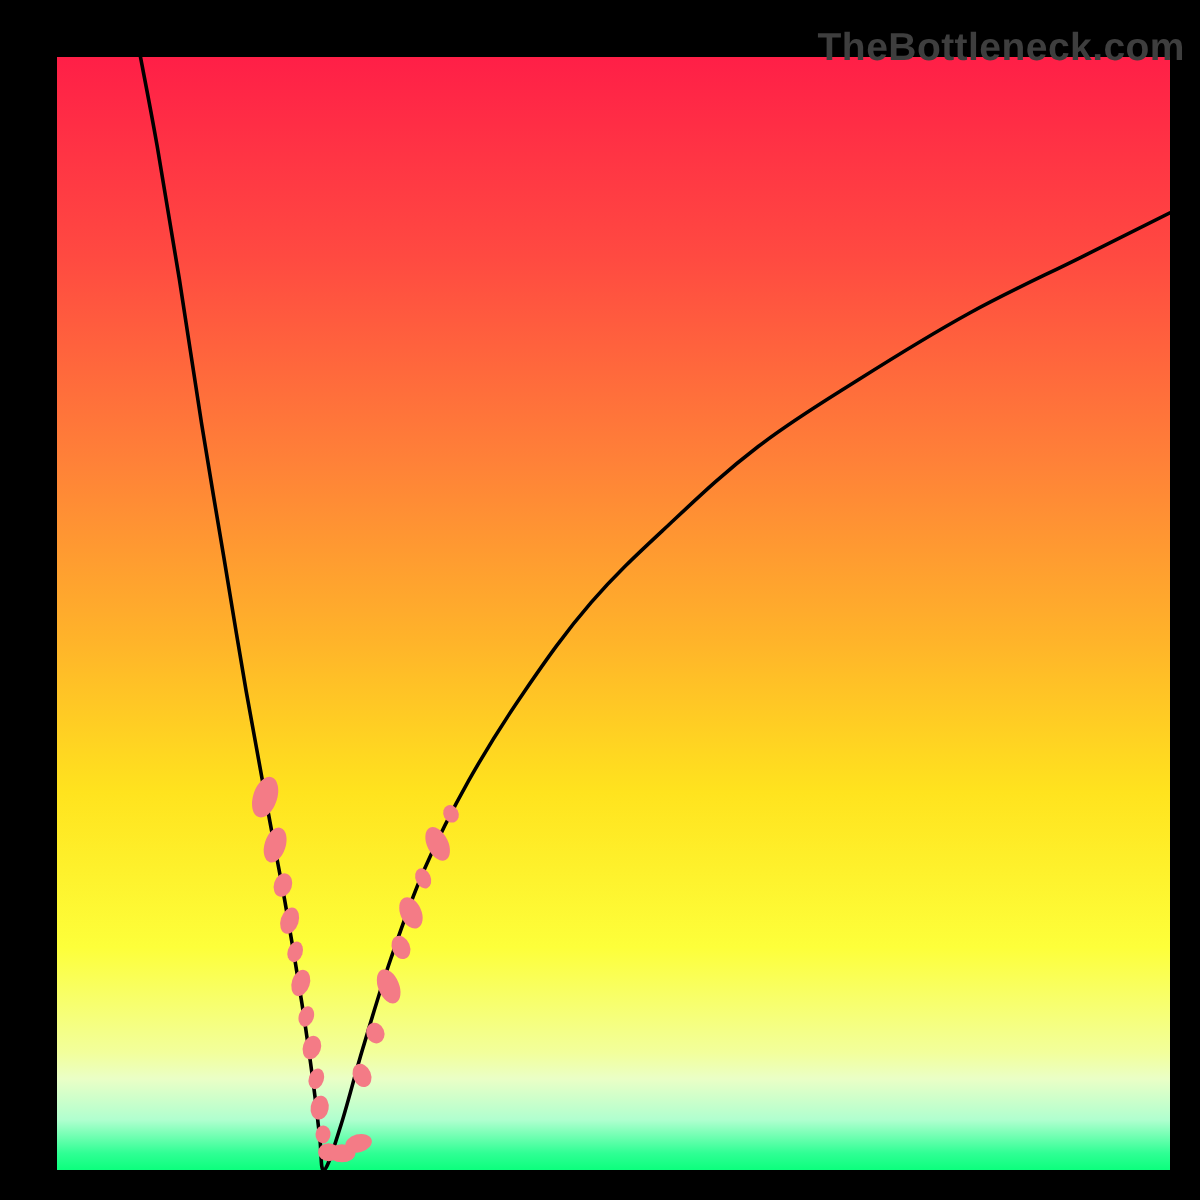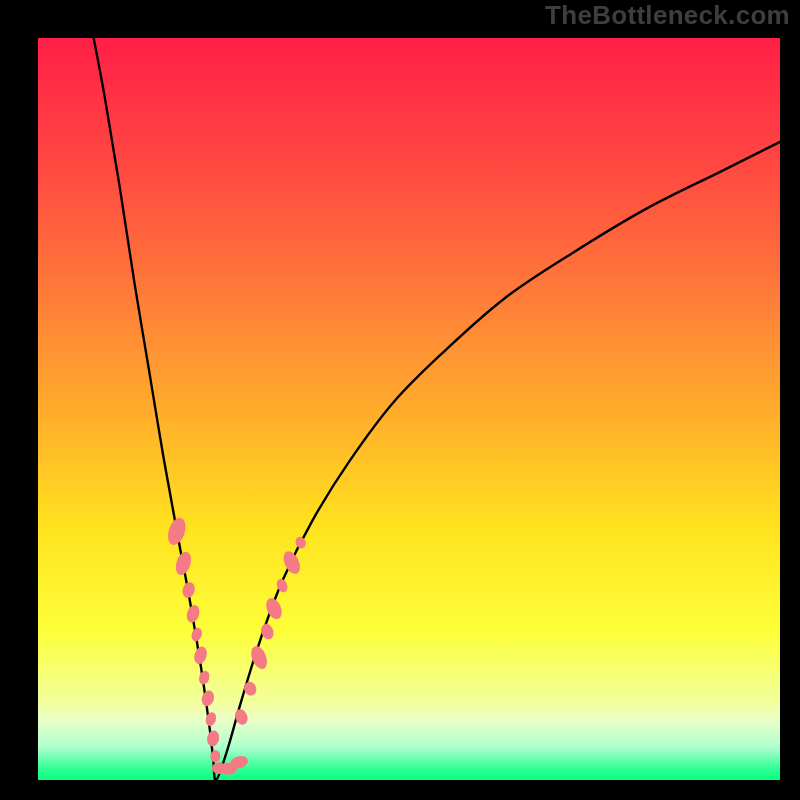--- a/index.html
+++ b/index.html
@@ -26,21 +26,21 @@
   }
   .plot-area {
     position: absolute;
     background: #000;
   }
   .plot-svg {
     display: block;
   }
   .watermark {
     position: absolute;
-    top: 0;
+    top: 16px;
     right: 10px;
     color: #3e3e3e;
     font-size: 26px;
     font-weight: 600;
     letter-spacing: 0.3px;
     font-family: Arial, Helvetica, sans-serif;
     user-select: none;
   }
 </style>
 </head>

